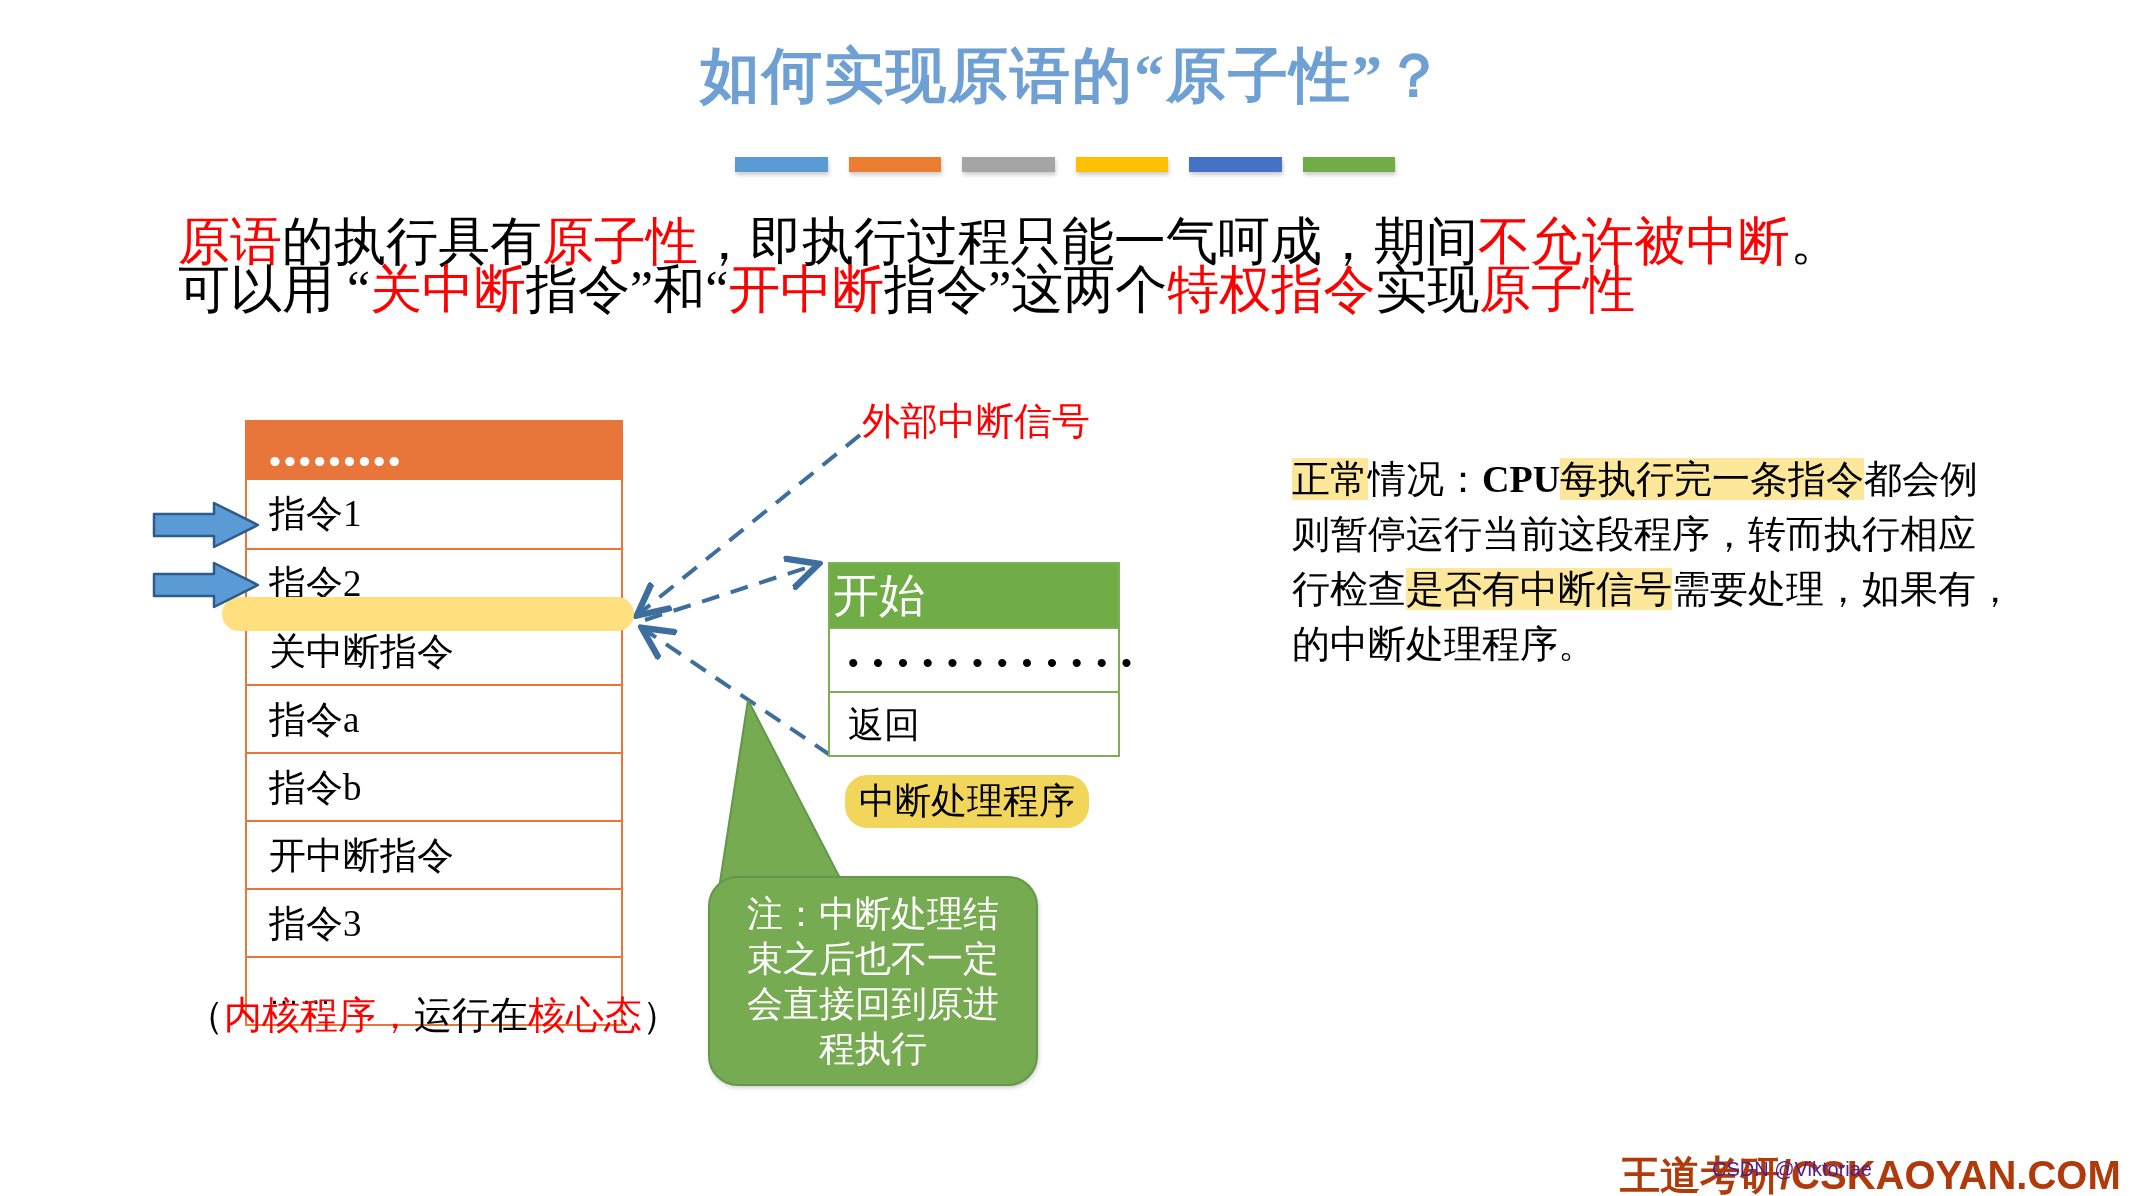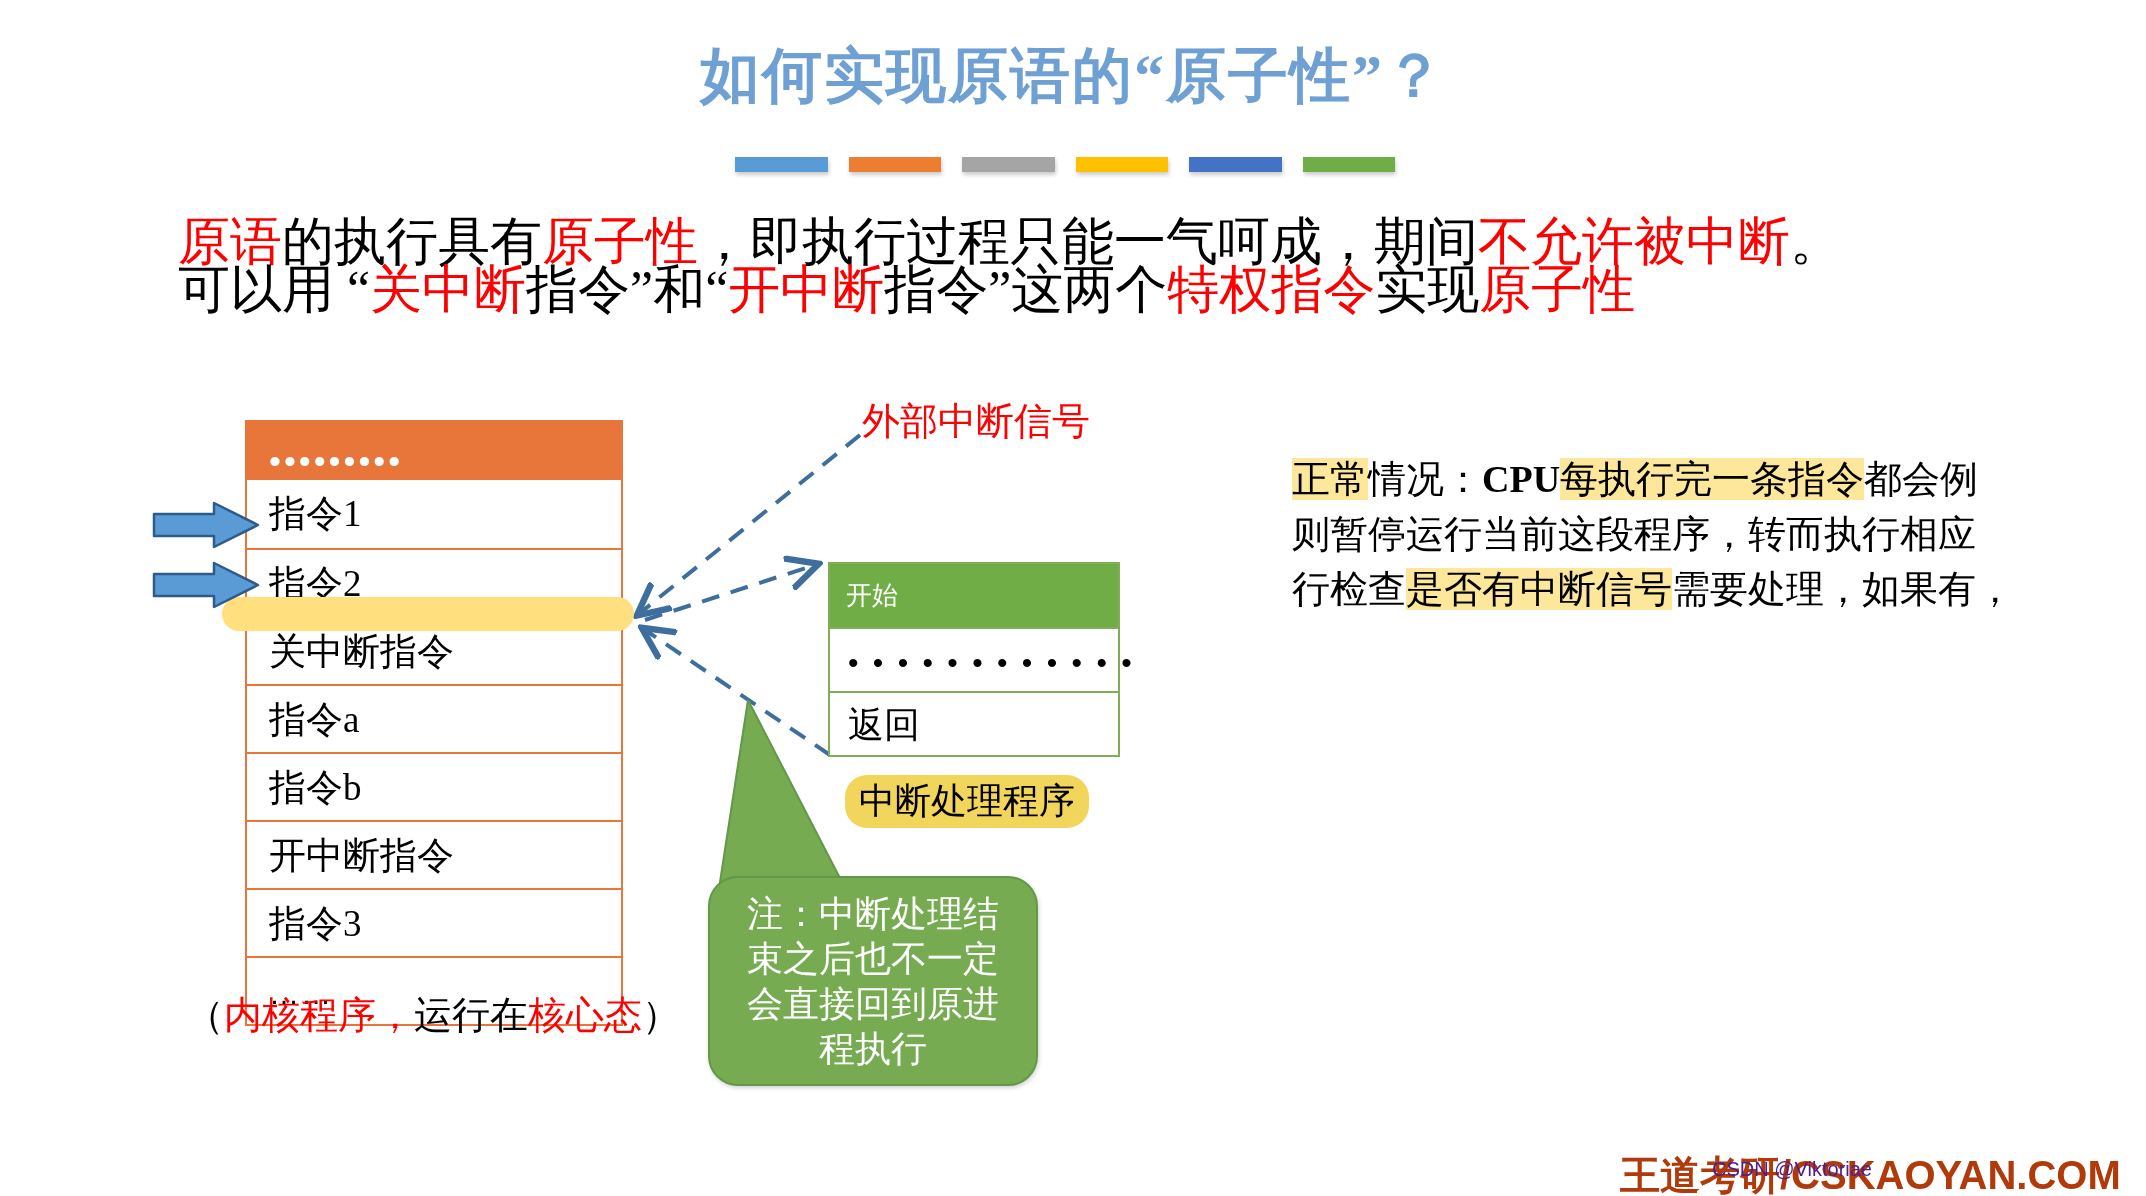--- a/index.html
+++ b/index.html
@@ -159,23 +159,23 @@
     width: 292px;
     box-sizing: border-box;
     background: #ffffff;
     border: 2px solid #7FAE56;
     z-index: 2;
   }
   #handler-table .hdr {
     background: #70AD47;
     height: 63px;
     line-height: 63px;
-    padding-left: 16px;
+    padding-left: 3px;
     color: #ffffff;
-    font-size: 26px;
+    font-size: 46px;
     white-space: nowrap;
   }
   #handler-table .row {
     height: 64px;
     line-height: 64px;
     padding-left: 18px;
     font-size: 36px;
     color: #000000;
     border-top: 2px solid #7FAE56;
     box-sizing: border-box;
@@ -350,18 +350,19 @@
       <span>束之后也不一定</span><br>
       <span>会直接回到原进</span><br>
       <span>程执行</span>
     </div>
   </div>
 
   <div id="right-note">
     <span class="ln"><span class="hl">正常</span><span>情况：</span><span style="font-weight: bold;">CPU</span><span class="hl">每执行完一条指令</span><span>都会例</span></span>
     <span class="ln"><span>则暂停运行当前这段程序，转而执行相应</span></span>
     <span class="ln"><span>行检查</span><span class="hl">是否有中断信号</span><span>需要处理，如果有，</span></span>
+    <span class="ln"><span>的中断处理程序。</span></span>
   </div>
 
   <div id="footer">王道考研/CSKAOYAN.COM</div>
   <div id="watermark">CSDN @Viktoriae</div>
 
 </div>
 
 </body></html>

